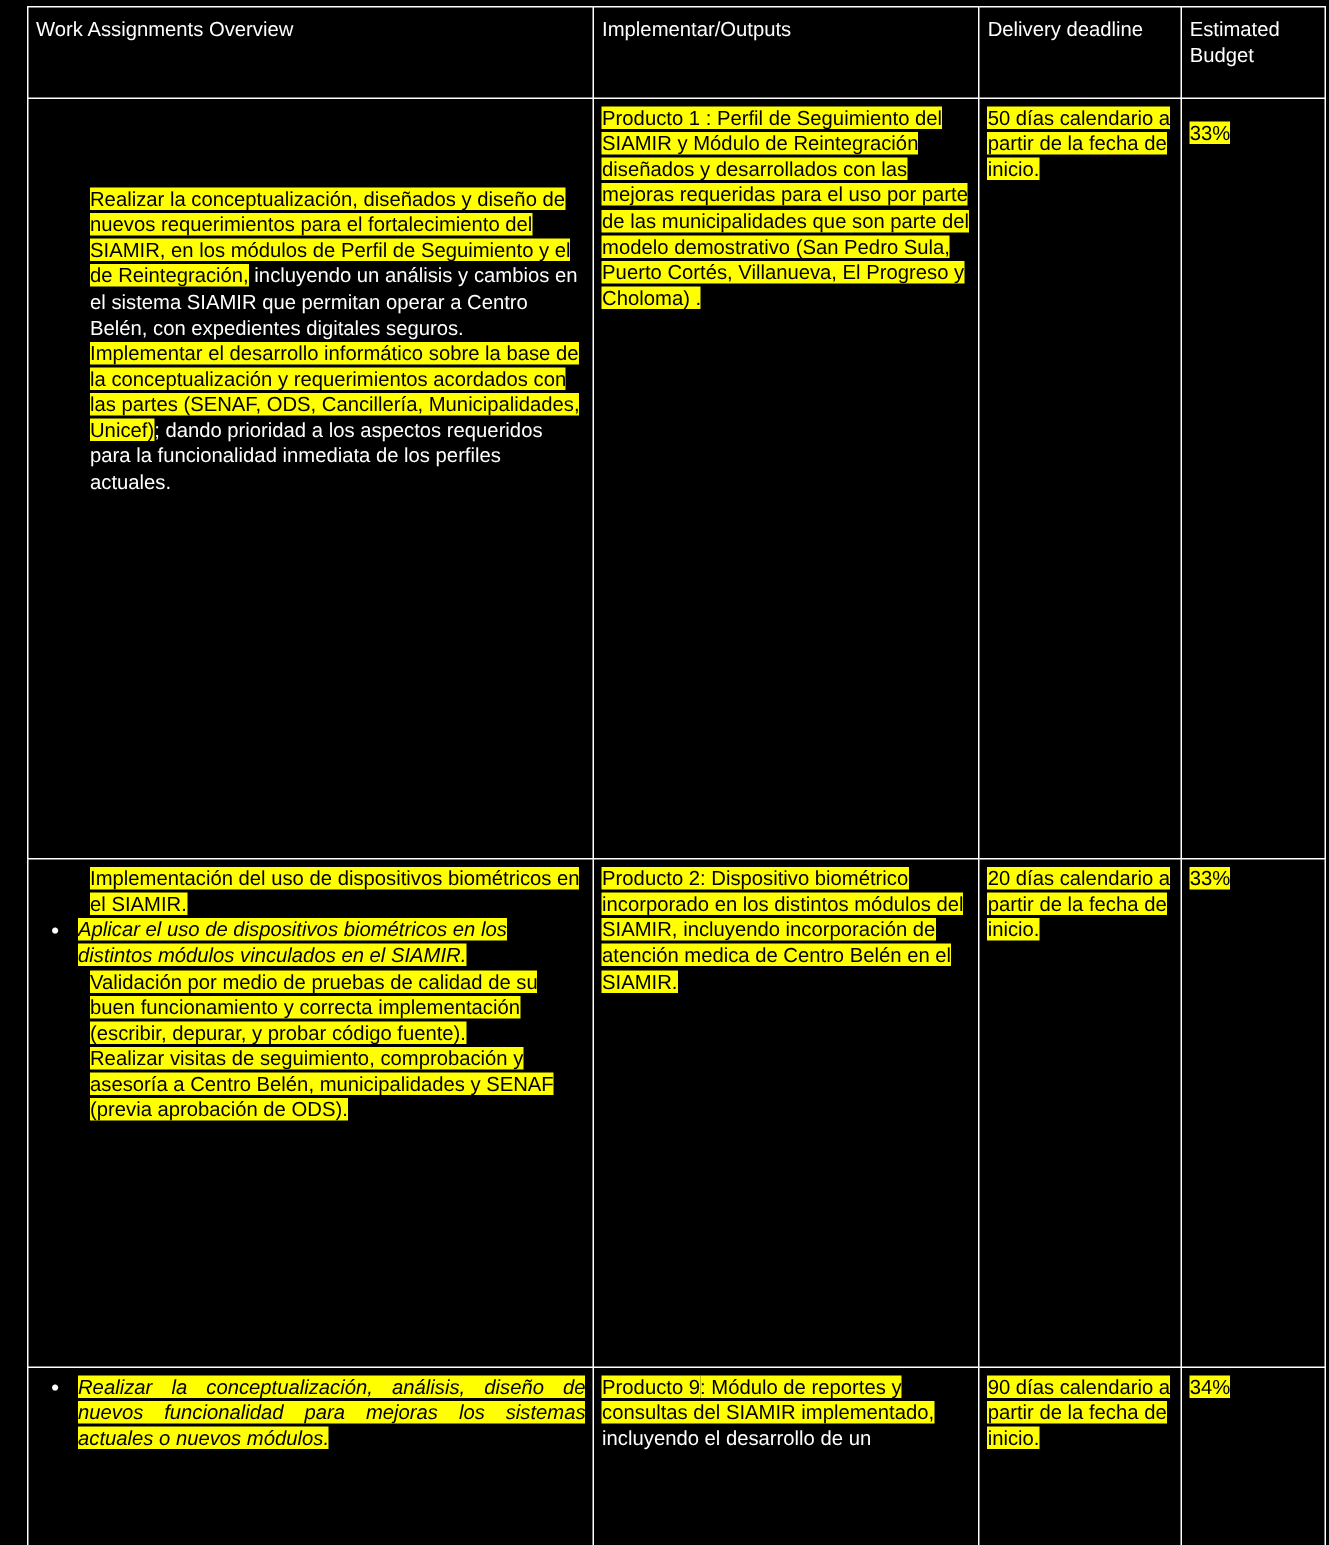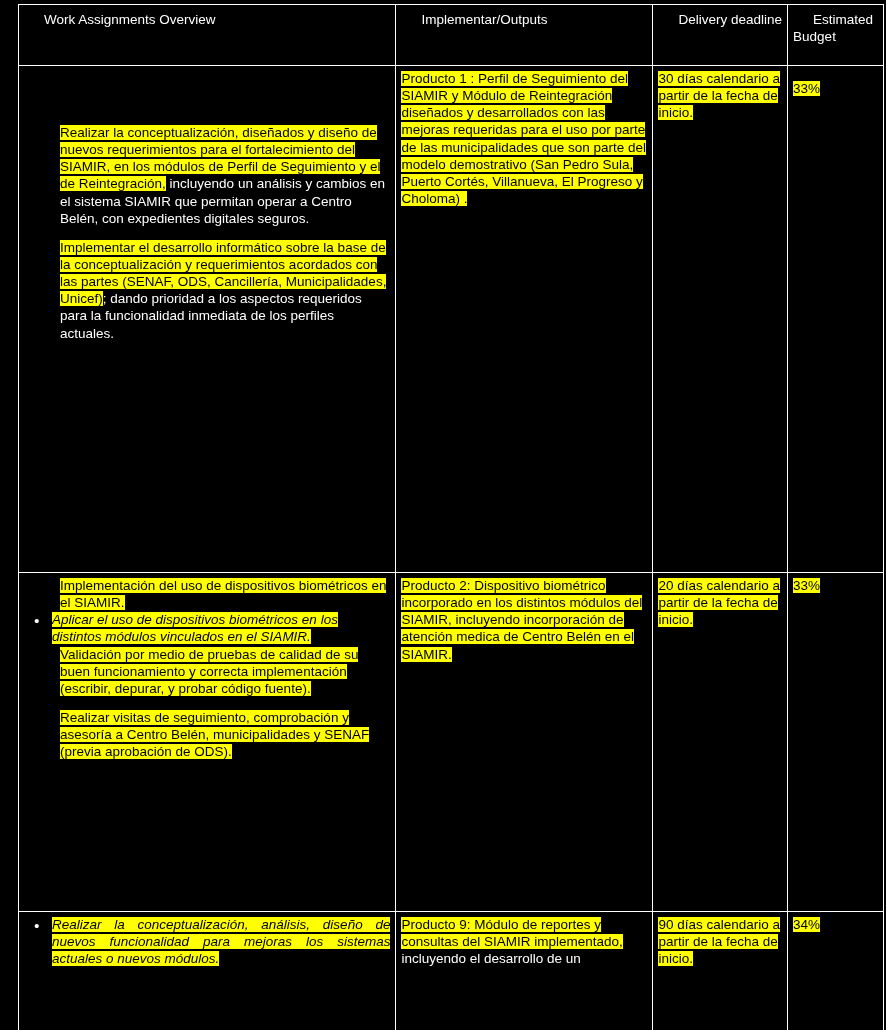--- a/index.html
+++ b/index.html
@@ -41,36 +41,36 @@
   col.c3 { width: 132px; }
   col.c4 { width: 94px; }
 
   
   tr.header-row td {
     font-size: 13.5px;
     padding-top: 6px;
     padding-bottom: 6px;
     height: 48px;
   }
-  .hdr-text { display: inline; margin-left: 20px; }
+  .hdr-text { display: inline; }
 
   
   .hl {
     background: #ffff00;
     color: #000000;
     box-decoration-break: clone;
     -webkit-box-decoration-break: clone;
   }
   .b { font-weight: normal; }
 
   
   .para {
     margin: 0 0 0 0;
   }
-  .para + .para { margin-top: 12px; }
+  .para + .para { margin-top: 0; }
 
   
   ul.bul {
     margin: 0;
     padding: 0;
     list-style: none;
   }
   ul.bul li {
     position: relative;
     padding-left: 28px;
@@ -126,21 +126,21 @@
       <tr class="row1">
         <td>
           <div class="spacer-lg"></div>
           <div class="para indent"><span class="hl">Realizar la conceptualización, diseñados y diseño de nuevos requerimientos para el fortalecimiento del SIAMIR, en los módulos de Perfil de Seguimiento y el de Reintegración,</span><span> incluyendo un análisis y cambios en el sistema SIAMIR que permitan operar a Centro Belén, con expedientes digitales seguros.</span></div>
           <div class="para indent"><span class="hl">Implementar el desarrollo informático sobre la base de la conceptualización y requerimientos acordados con las partes (SENAF, ODS, Cancillería, Municipalidades, Unicef)</span><span>; dando prioridad a los aspectos requeridos para la funcionalidad inmediata de los perfiles actuales.</span></div>
         </td>
         <td class="cell-deliv">
           <div class="para"><span class="hl b">Producto 1 :</span><span class="hl"> Perfil de Seguimiento del SIAMIR y Módulo de Reintegración</span><span class="hl"> diseñados y desarrollados con las mejoras requeridas para el uso por parte de las municipalidades que son parte del modelo demostrativo (San Pedro Sula, Puerto Cortés, Villanueva, El Progreso y Choloma) .</span></div>
         </td>
         <td>
-          <div class="para"><span class="hl">30 días calendario a partir de la fecha de inicio.</span></div>
+          <div class="para"><span class="hl">50 días calendario a partir de la fecha de inicio.</span></div>
         </td>
         <td>
           <div class="spacer-sm"></div>
           <div class="para"><span class="hl">33%</span></div>
         </td>
       </tr>
 
       <tr class="row2">
         <td>
           <div class="para indent"><span class="hl">Implementación del uso de dispositivos biométricos en el SIAMIR.</span></div>

